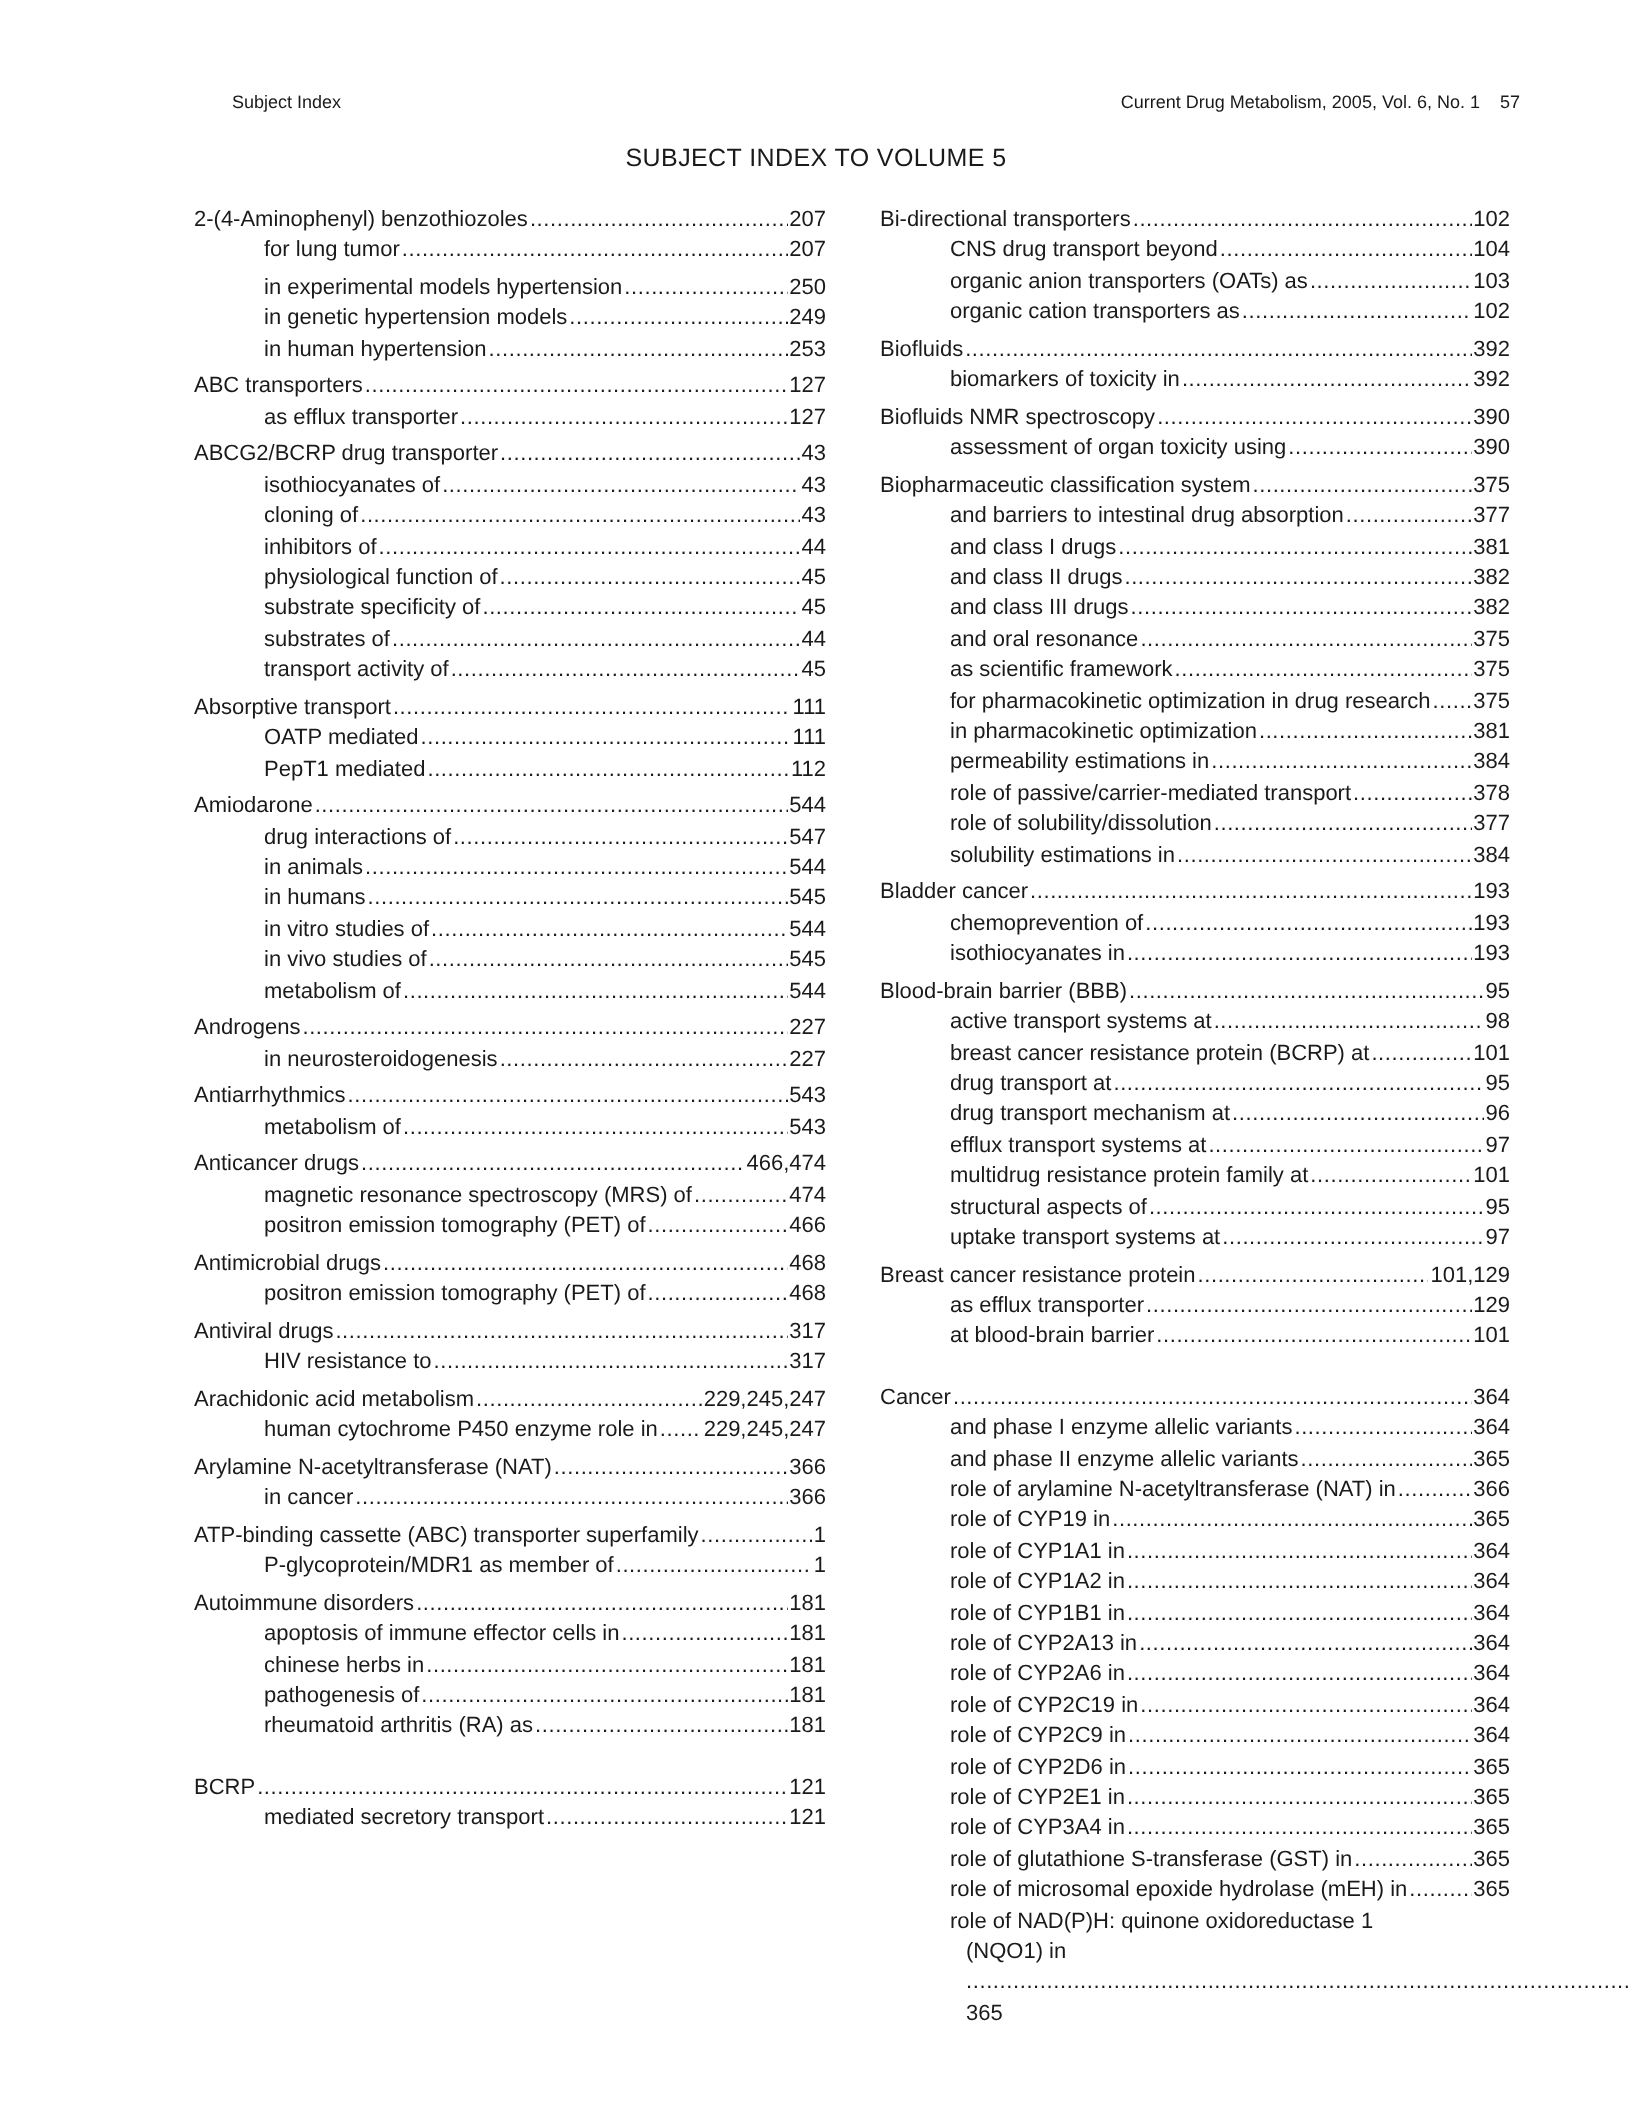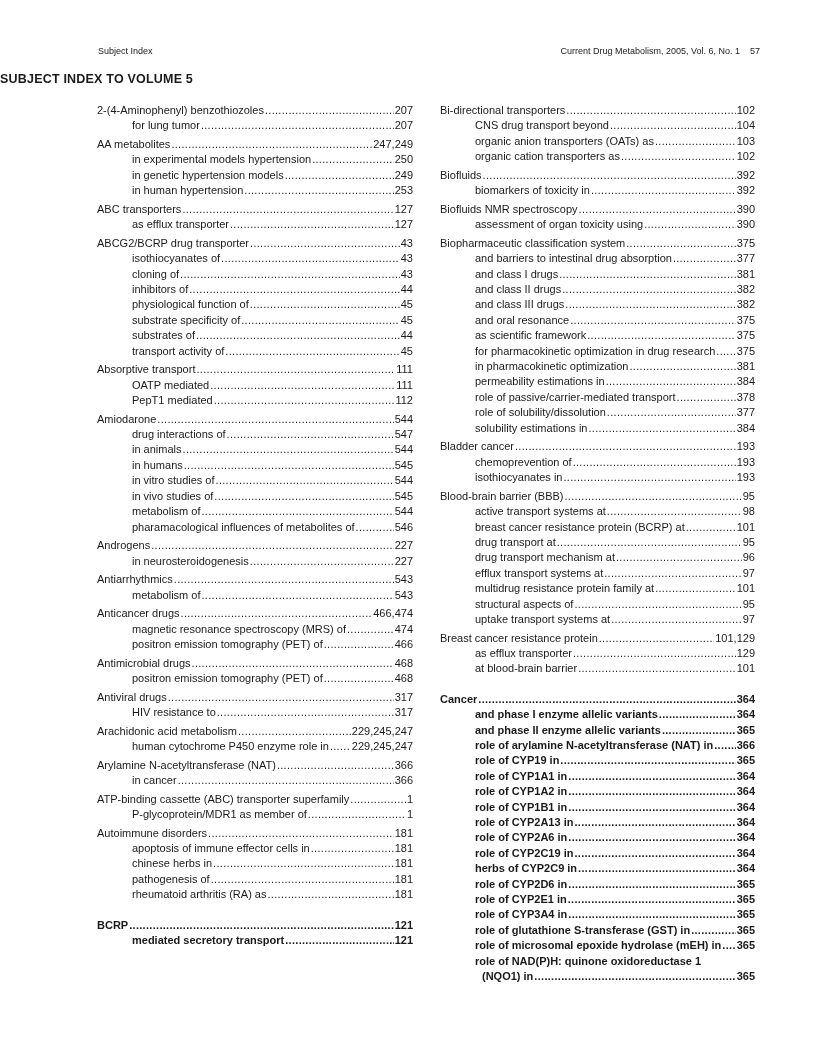--- a/index.html
+++ b/index.html
@@ -1,34 +1,34 @@
 <!DOCTYPE html>
 <html><head>
 <meta charset="utf-8">
 <style>
   html, body { margin: 0; padding: 0; background: #ffffff; }
   body { width: 816px; height: 1056px; position: relative; overflow: hidden;
          font-family: "Liberation Sans", sans-serif; color: #1a1a1a; }
-  .running-left { position: absolute; left: 98px; top: 46px; font-size: 9px; }
+  .running-left { position: absolute; left: 116px; top: 46px; font-size: 9px; }
   .running-right { position: absolute; right: 56px; top: 46px; font-size: 9px; }
   .running-right .pg { margin-left: 10px; }
-  .title { position: absolute; left: 0; right: 0; top: 72px; 
-           font-size: 12.5px; letter-spacing: 0.2px; font-weight: bold; }
+  .title { position: absolute; left: 0; right: 0; top: 72px; text-align: center;
+           font-size: 12.5px; letter-spacing: 0.2px; }
   .col { position: absolute; top: 103px; width: 316px; font-size: 11px; line-height: 15.4px; }
   .col.left { left: 97px; }
   .col.right { left: 440px; width: 315px; }
   .entry { margin-bottom: 3.2px; }
-  .entry.gap { margin-top: 15px; font-weight: bold; }
+  .entry.gap { margin-top: 15px; }
   .line { display: flex; align-items: baseline; white-space: nowrap; }
   .line .t { flex: 0 0 auto; }
   .line .d { flex: 1 1 auto; overflow: hidden; margin: 0 1px; }
   .line .d::after { content: "....................................................................................................................................................................................................."; letter-spacing: 0.3px; }
   .line .p { flex: 0 0 auto; }
   .sub { padding-left: 35px; }
-  .cont { padding-left: 42px; }
+  .cont { padding-left: 42px; flex-direction: column; }
   .nodots .d::after { content: ""; }
 </style>
 </head>
 <body>
 
 <div class="running-left">Subject Index</div>
 <div class="running-right">
   <span>Current Drug Metabolism, 2005, Vol. 6, No. 1</span><span class="pg">57</span>
 </div>
 <div class="title">SUBJECT INDEX TO VOLUME 5</div>
@@ -40,25 +40,20 @@
         <span class="d"></span>
         <span class="p">207</span>
       </div>
       <div class="line sub">
         <span class="t">for lung tumor</span>
         <span class="d"></span>
         <span class="p">207</span>
       </div>
     </div>
     <div class="entry">
-      <div class="line main">
-        <span class="t">AA metabolites</span>
-        <span class="d"></span>
-        <span class="p">247,249</span>
-      </div>
       <div class="line sub">
         <span class="t">in experimental models hypertension</span>
         <span class="d"></span>
         <span class="p">250</span>
       </div>
       <div class="line sub">
         <span class="t">in genetic hypertension models</span>
         <span class="d"></span>
         <span class="p">249</span>
       </div>
@@ -167,25 +162,20 @@
       </div>
       <div class="line sub">
         <span class="t">in vivo studies of</span>
         <span class="d"></span>
         <span class="p">545</span>
       </div>
       <div class="line sub">
         <span class="t">metabolism of</span>
         <span class="d"></span>
         <span class="p">544</span>
-      </div>
-      <div class="line sub">
-        <span class="t">pharamacological influences of metabolites of</span>
-        <span class="d"></span>
-        <span class="p">546</span>
       </div>
     </div>
     <div class="entry">
       <div class="line main">
         <span class="t">Androgens</span>
         <span class="d"></span>
         <span class="p">227</span>
       </div>
       <div class="line sub">
         <span class="t">in neurosteroidogenesis</span>
@@ -567,21 +557,21 @@
         <span class="t">role of CYP2A6 in</span>
         <span class="d"></span>
         <span class="p">364</span>
       </div>
       <div class="line sub">
         <span class="t">role of CYP2C19 in</span>
         <span class="d"></span>
         <span class="p">364</span>
       </div>
       <div class="line sub">
-        <span class="t">herbs of CYP2C9 in</span>
+        <span class="t">role of CYP2C9 in</span>
         <span class="d"></span>
         <span class="p">364</span>
       </div>
       <div class="line sub">
         <span class="t">role of CYP2D6 in</span>
         <span class="d"></span>
         <span class="p">365</span>
       </div>
       <div class="line sub">
         <span class="t">role of CYP2E1 in</span>

